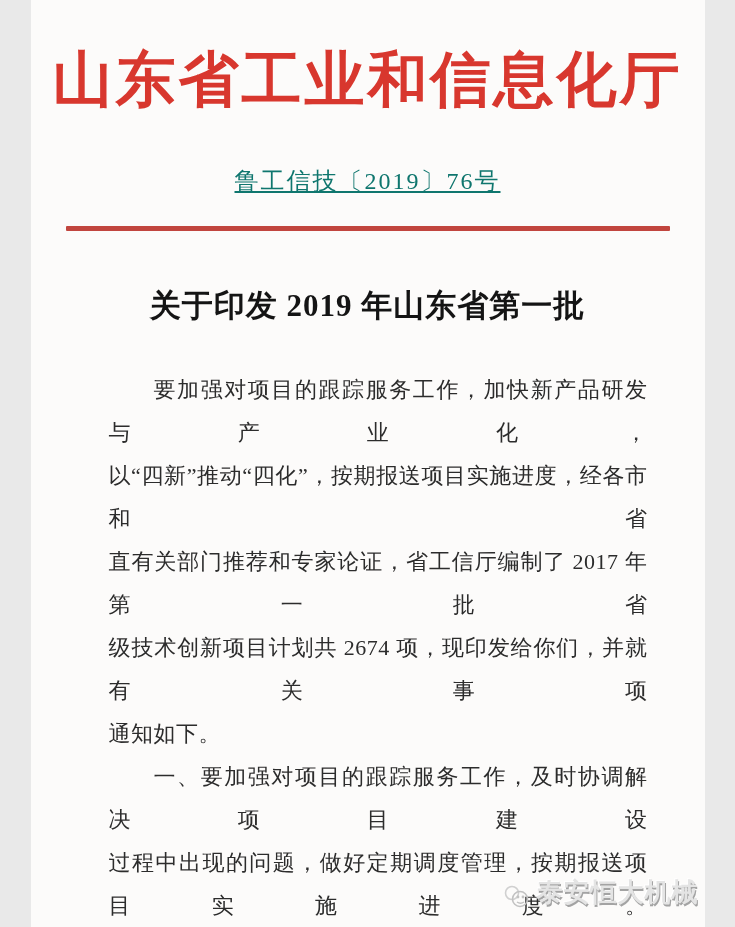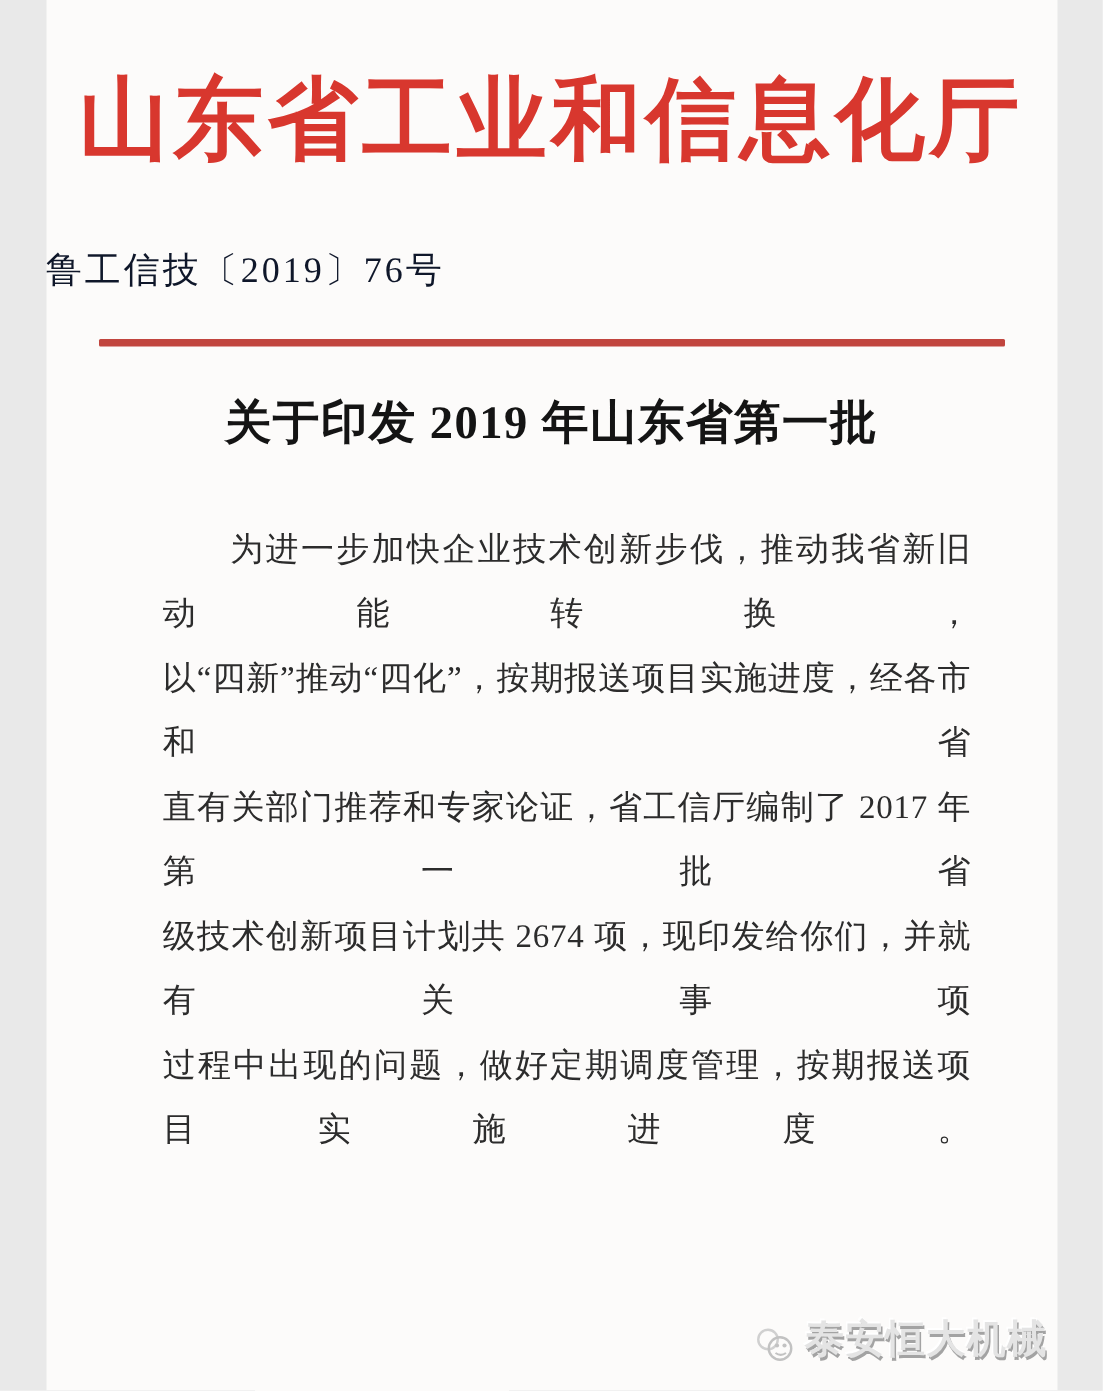--- a/index.html
+++ b/index.html
@@ -17,34 +17,35 @@
     text-align:center;
     font-weight:bold;
     font-size:60px;
     line-height:100px;
     letter-spacing:3px;
     color:#d8372e;
     white-space:nowrap;
   }
   .doc-number{
     margin-top:36px;
-    text-align:left;
+    text-align:center;
     font-size:24px;
     line-height:30px;
     letter-spacing:2px;
-    color:#0f172a;
+    color:#0f766e;
+    text-decoration:underline;
   }
   .red-rule{
     width:604px;height:5px;
     margin:30px auto 0 auto;
     background:#c1453e;
     border-radius:1px;
   }
   .doc-title{
-    margin-top:26px;
+    margin-top:50px;
     text-align:center;
     font-weight:bold;
     font-size:31px;
     line-height:49px;
     letter-spacing:1px;
     color:#141414;
   }
   .doc-body{
     margin:38px 57px 0 78px;
     font-size:22px;
@@ -86,24 +87,26 @@
 
   <div class="doc-number">鲁工信技〔2019〕76号</div>
 
   <div class="red-rule"></div>
 
   <div class="doc-title">
     <div>关于印发 2019 年山东省第一批</div>
   </div>
 
   <div class="doc-body">
-    <div class="body-line jl ind">为进一步加快企业技术创新步伐，推动我省新旧动能转换，</div>
+    <div class="body-line jl ind">要加强对项目的跟踪服务工作，加快新产品研发与产业化，</div>
     <div class="body-line jl">以“四新”推动“四化”，按期报送项目实施进度，经各市和省</div>
     <div class="body-line jl">直有关部门推荐和专家论证，省工信厅编制了 2017 年第一批省</div>
     <div class="body-line jl">级技术创新项目计划共 2674 项，现印发给你们，并就有关事项</div>
+    <div class="body-line">通知如下。</div>
+    <div class="body-line jl ind">一、要加强对项目的跟踪服务工作，及时协调解决项目建设</div>
     <div class="body-line jl">过程中出现的问题，做好定期调度管理，按期报送项目实施进度。</div>
 
   </div>
 
   <div class="watermark">
     <span>
       <svg width="28" height="26" viewBox="0 0 28 26" fill="none" xmlns="http://www.w3.org/2000/svg">
         <circle cx="9" cy="9" r="6.5" stroke="#d0d0d0" stroke-width="1.6"></circle>
         <circle cx="17" cy="15" r="7.5" stroke="#c2c2c2" stroke-width="1.6"></circle>
         <circle cx="15" cy="13" r="1.4" fill="#c2c2c2"></circle>

